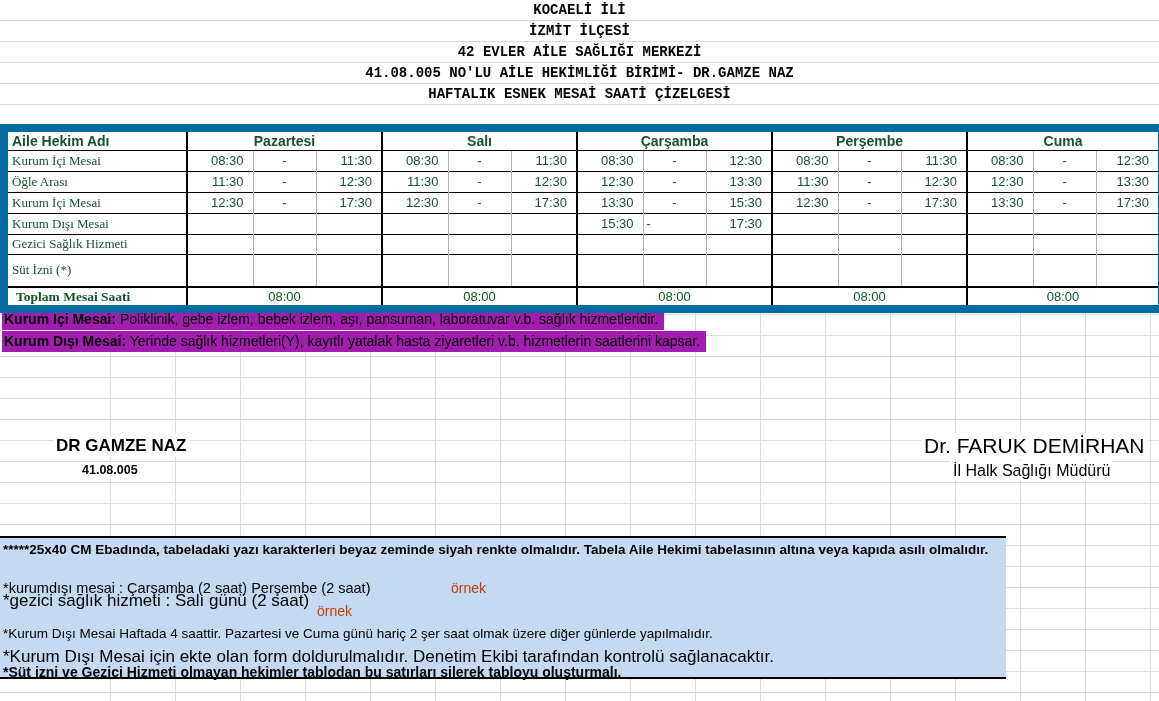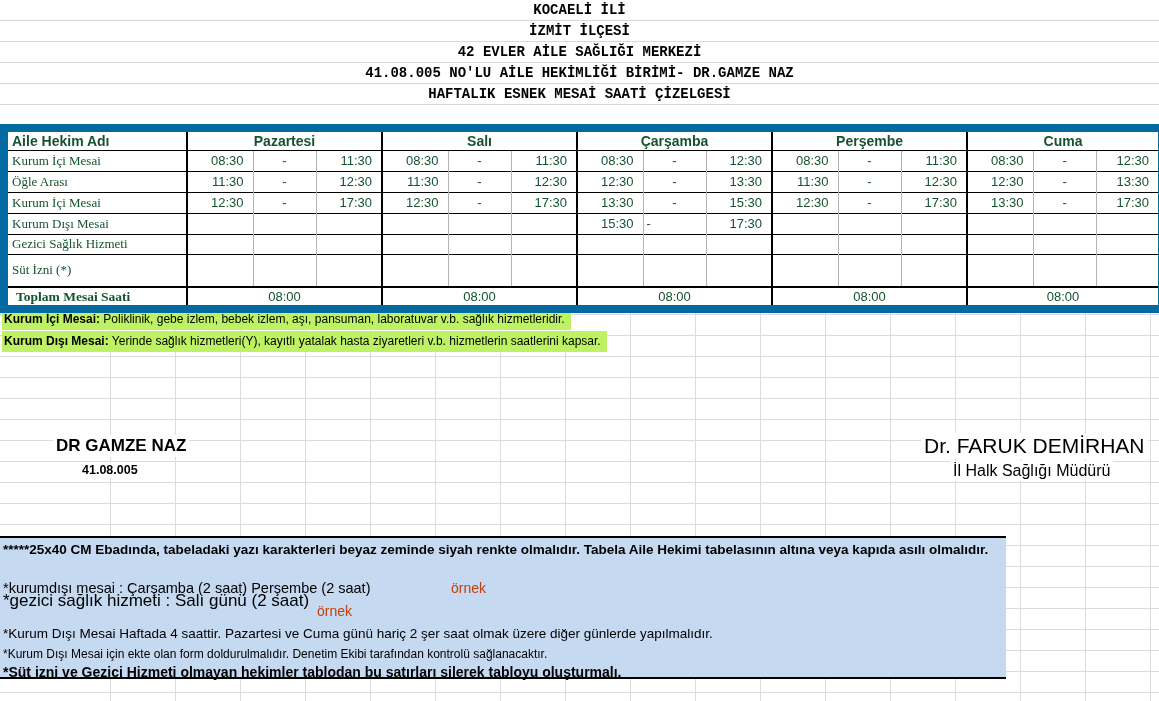--- a/index.html
+++ b/index.html
@@ -47,22 +47,22 @@
   td.gend { border-right: 2px solid #000; }
   tr.r1, tr.r2, tr.r3, tr.r4 { height: 21px; }
   tr.r5 { height: 20px; padding-left: 24px; }
   tr.r6 { height: 33px; }
   tr.total-row { height: 22px; border-top: 2px solid #000; }
   tr.total-row th { font-weight: bold; padding-left: 8px; font-size: 13.5px; }
   td.total-val { text-align: center; border-right: 2px solid #000; }
 
   
   .note {
-    position: absolute; left: 2px; z-index: 2; background: #bef264;
-    height: 21px; line-height: 21px; font-size: 12px; padding: 0 6px 0 2px; white-space: nowrap;
+    position: absolute; left: 2px; z-index: 2; background: #a21caf;
+    height: 21px; line-height: 21px; font-size: 14px; padding: 0 6px 0 2px; white-space: nowrap;
   }
   #note-1 { top: 309px; }
   #note-2 { top: 331px; }
   .note b { font-weight: bold; }
 
   
   .sig { position: absolute; z-index: 2; background: #fff; white-space: nowrap; padding: 1px 3px; }
   #doctor-name   { left: 53px;  top: 435px; font-weight: bold; font-size: 17px; }
   #doctor-code   { left: 79px;  top: 462px; font-weight: bold; font-size: 12.5px; }
   #official-name { left: 921px; top: 433px; font-size: 21px; }
@@ -71,21 +71,21 @@
   
   #footer-box {
     position: absolute; left: 0; top: 536px; width: 1006px; height: 143px; z-index: 3;
     background: #c5d9f1; border-top: 2px solid #000; border-bottom: 2px solid #000;
   }
   .fline { position: absolute; left: 3px; white-space: nowrap; color: #000; line-height: 1.05; }
   #footer-line-1 { top: 5px;   font-size: 13.5px; font-weight: bold; }
   #footer-line-2 { top: 43px;  font-size: 14.5px; }
   #footer-line-3 { top: 54px;  font-size: 17px; }
   #footer-line-4 { top: 89px;  font-size: 13.5px; }
-  #footer-line-5 { top: 110px; font-size: 12px; }
+  #footer-line-5 { top: 110px; font-size: 17px; }
   #footer-line-6 { top: 127px; font-size: 14px; font-weight: bold; }
   .example { position: absolute; color: #c2410c; font-size: 14px; line-height: 1.05; }
   #example-1 { left: 451px; top: 43px; }
   #example-2 { left: 317px; top: 66px; }
 </style>
 </head>
 <body>
 
 <div id="page">
   <div id="grid-bg"></div>

